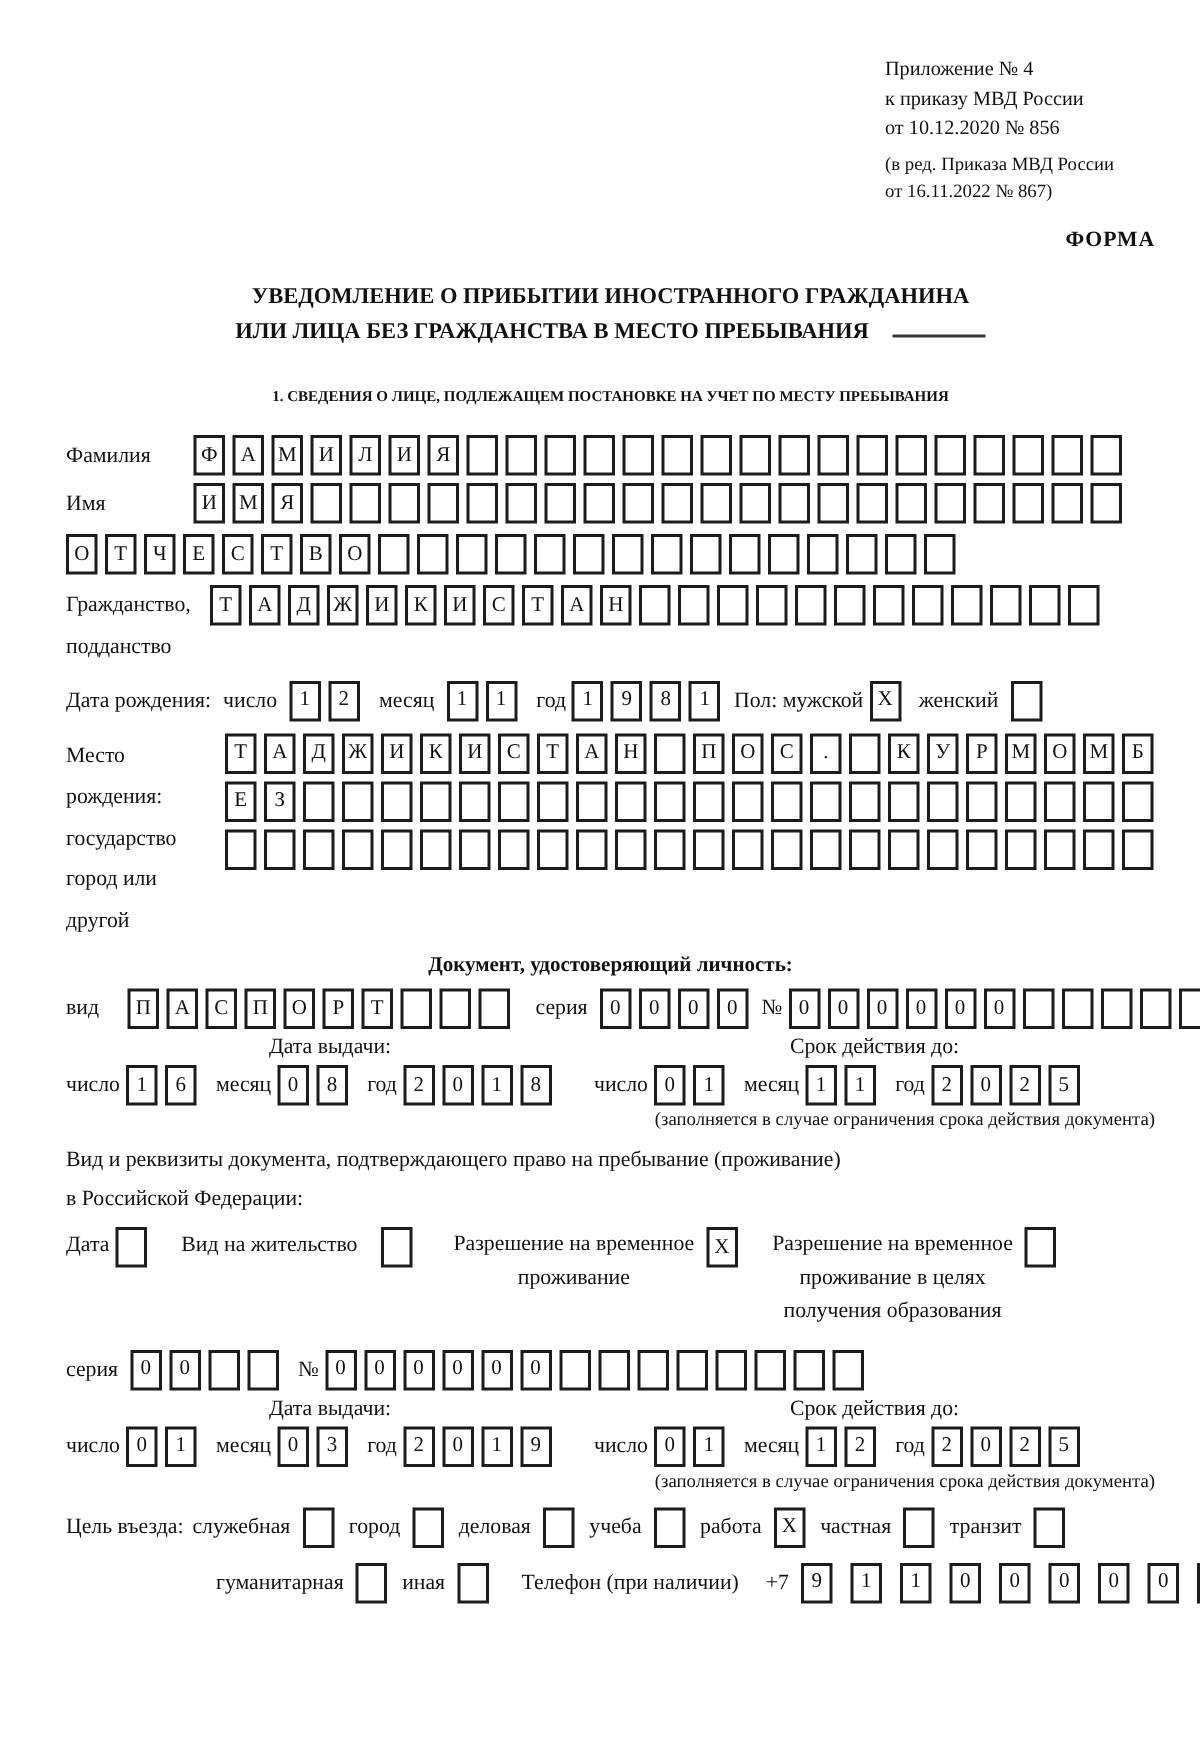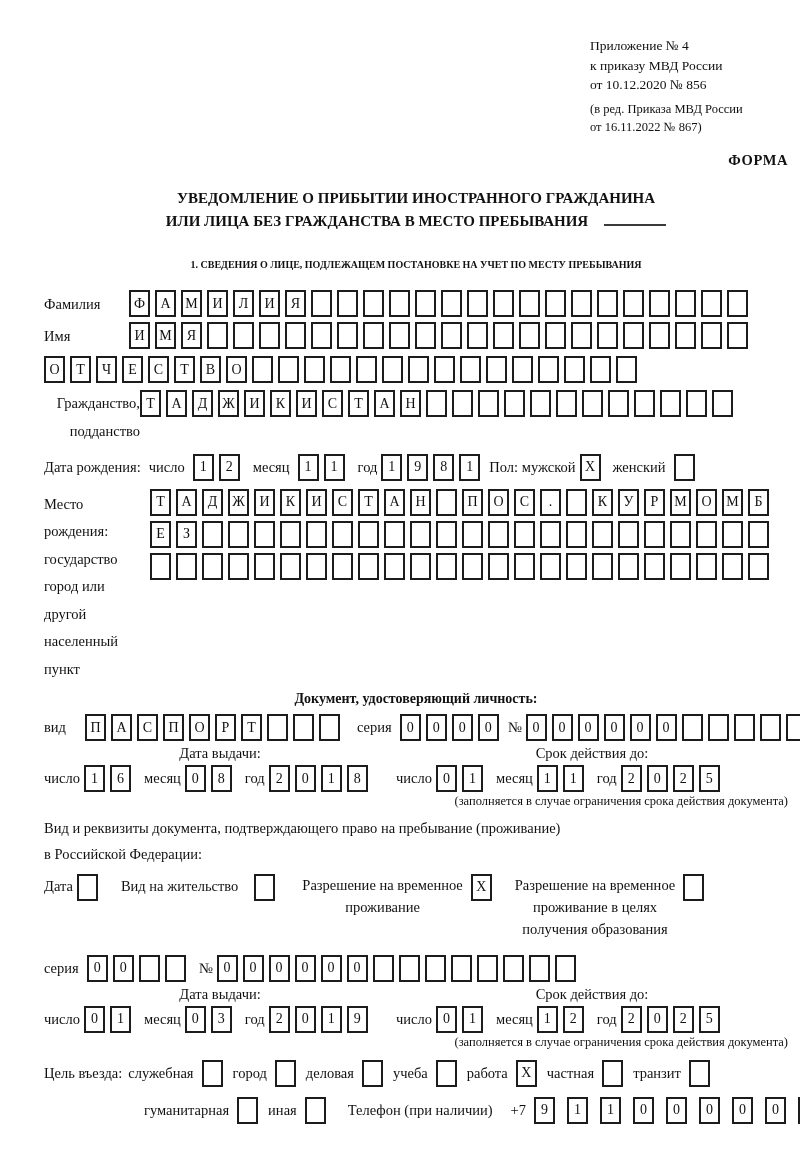--- a/index.html
+++ b/index.html
@@ -1,38 +1,38 @@
 <!DOCTYPE html>
 <html><head>
 <meta charset="utf-8">
 <style>
   * { margin:0; padding:0; box-sizing:border-box; }
   html,body { background:#fff; }
   body {
     width:800px; height:1163px; overflow:hidden;
     font-family:"Liberation Serif", serif; color:#111;
   }
-  .page { padding:36px 12px 0 44px; position:relative; }
+  .page { padding:36px 30px 0 44px; position:relative; }
 
   
   .annex { margin-left:546px; font-size:13.5px; line-height:1.45; }
   .annex-note { margin-left:546px; margin-top:5px; font-size:12.5px; line-height:1.45; }
   .form-label { text-align:right; font-weight:bold; font-size:14.5px; letter-spacing:.6px; margin-top:16px; }
 
   
   .title { text-align:center; font-weight:bold; font-size:15px; line-height:1.55; margin-top:18px; }
   .title-underline { display:inline-block; width:62px; border-bottom:2.5px solid #3a3a3a; height:14px; margin-left:16px; }
   .section-heading { text-align:center; font-weight:bold; font-size:10px; margin-top:26px; }
 
   
   .rows { margin-top:20px; }
   .frow { display:flex; align-items:flex-start; margin-bottom:5px; }
   .lbl { font-size:14.5px; line-height:1.5; padding-top:4px; flex:none; }
   .lbl-block { font-size:14.5px; line-height:1.9; flex:none; padding-top:2px; }
-  .w85 { width:85px; } .w96 { width:96px;text-align:right; } .w109 { width:109px; } .w106 { width:106px; }
+  .w85 { width:85px; } .w96 { width:96px; } .w109 { width:109px; } .w106 { width:106px; }
   .boxes { display:flex; flex:none; }
   .boxes-col > .boxes { margin-bottom:5px; }
   .box {
     width:21px; height:27px; border:2px solid #1c1c1c; margin-right:5px;
     display:flex; align-items:center; justify-content:center;
     font-size:14px; flex:none; background:#fff;
   }
   .inline { display:flex; align-items:center; flex-wrap:nowrap; }
   .mr4 { margin-right:4px; } .mr8 { margin-right:8px; } .mr12 { margin-right:12px; }
   .lbl-inline { font-size:14.5px; flex:none; }
@@ -232,21 +232,20 @@
       <span class="box mr12">X</span>
       <span class="lbl-inline mr8">женский</span>
       <span class="box"></span>
     </div>
 
     <div class="frow mt8">
       <div class="lbl-block w106">
         <div>Место рождения:</div>
         <div>государство</div>
         <div>город или другой</div>
-        <div>населенный пункт</div>
       </div>
       <div class="boxes-col">
         <div class="boxes">
             <span class="box">Т</span>
             <span class="box">А</span>
             <span class="box">Д</span>
             <span class="box">Ж</span>
             <span class="box">И</span>
             <span class="box">К</span>
             <span class="box">И</span>

